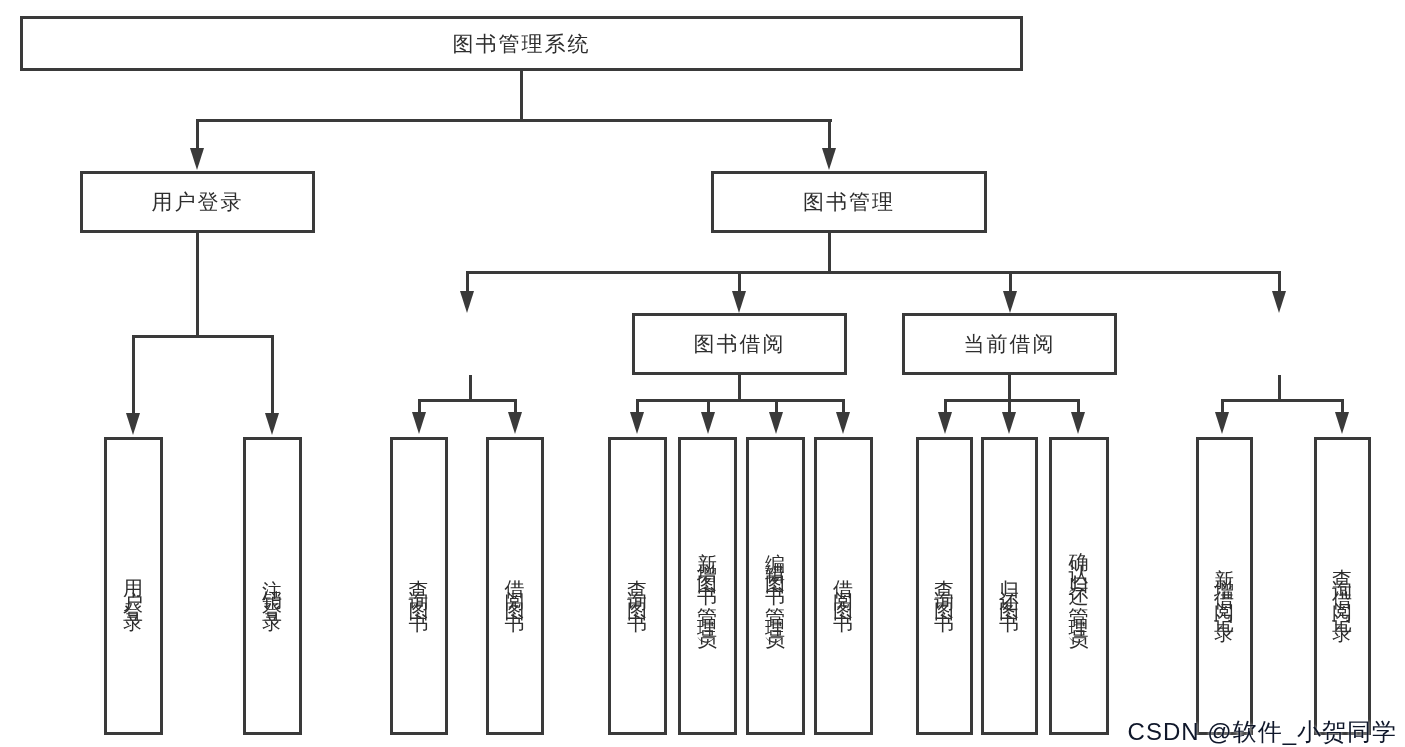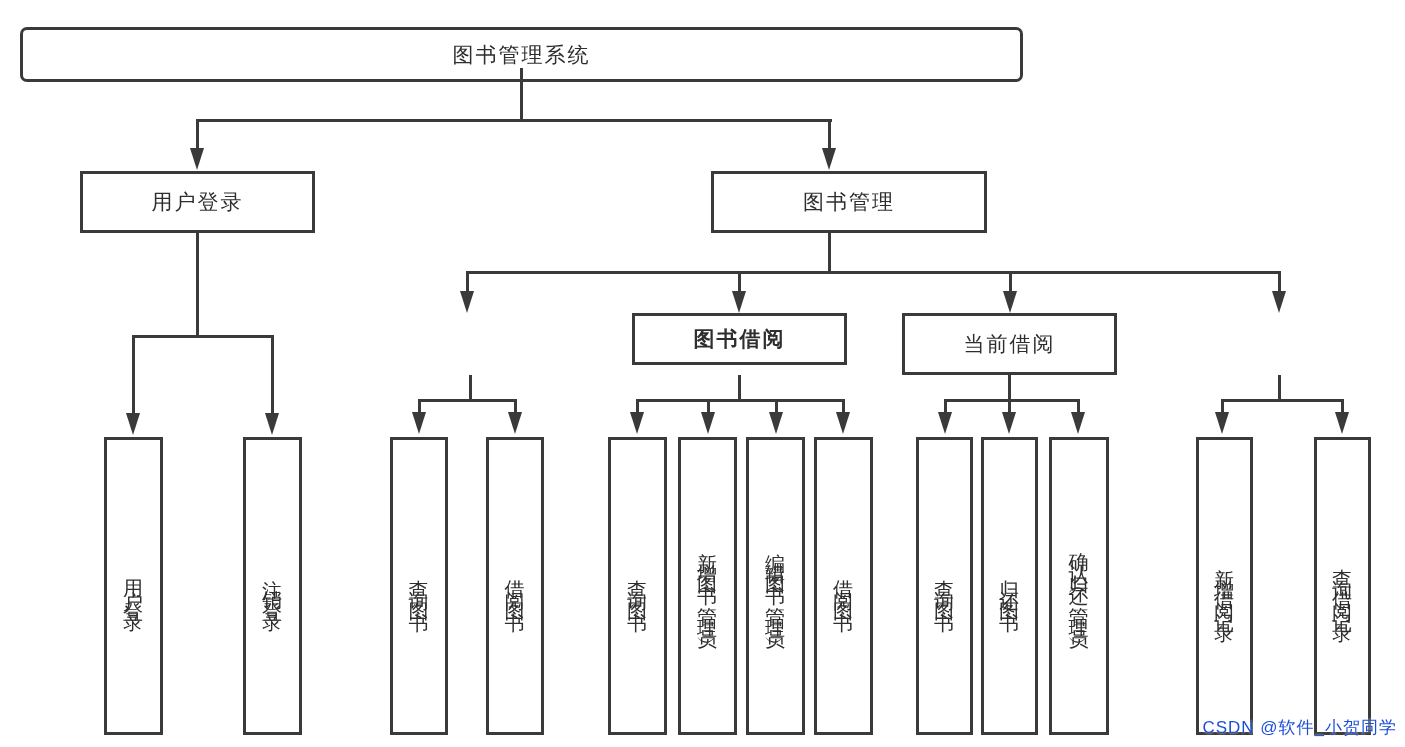--- a/index.html
+++ b/index.html
@@ -37,33 +37,33 @@
     position: absolute;
     width: 0; height: 0;
     border-left: 7px solid transparent;
     border-right: 7px solid transparent;
     border-top: 22px solid #3a3a3a;
   }
   .watermark {
     position: absolute;
     top: 716px;
     right: 8px;
-    font-size: 17px;
-    color: #1d4ed8;
+    font-size: 24px;
+    color: #0f172a;
     letter-spacing: 1px;
     text-shadow: 0 0 3px #ffffff;
     z-index: 5;
   }
 </style>
 </head>
 <body>
 
 <div class="canvas">
 
-  <div class="node hbox" style="left:20px; top:27px; width:1003px; height:55px;border-radius:7px;">
+  <div class="node hbox" style="left:20px; top:16px; width:1003px; height:55px;">
     <span>图书管理系统</span>
   </div>
 
   <div class="line v" style="left:520px; top:68px; height:51px;"></div>
   <div class="line h" style="left:196px; top:119px; width:636px;"></div>
   <div class="line v" style="left:196px; top:119px; height:31px;"></div>
   <div class="arrow" style="left:190px; top:148px;"></div>
   <div class="line v" style="left:828px; top:119px; height:31px;"></div>
   <div class="arrow" style="left:822px; top:148px;"></div>
 
@@ -85,21 +85,21 @@
   <div class="line h" style="left:466px; top:271px; width:814px;"></div>
   <div class="line v" style="left:466px; top:271px; height:22px;"></div>
   <div class="arrow" style="left:460px; top:291px;"></div>
   <div class="line v" style="left:738px; top:271px; height:22px;"></div>
   <div class="arrow" style="left:732px; top:291px;"></div>
   <div class="line v" style="left:1009px; top:271px; height:22px;"></div>
   <div class="arrow" style="left:1003px; top:291px;"></div>
   <div class="line v" style="left:1278px; top:271px; height:22px;"></div>
   <div class="arrow" style="left:1272px; top:291px;"></div>
 
-  <div class="node hbox" style="left:632px; top:313px; width:215px; height:52px;font-weight:bold;">
+  <div class="node hbox" style="left:632px; top:313px; width:215px; height:62px;">
     <span>图书借阅</span>
   </div>
   <div class="node hbox" style="left:902px; top:313px; width:215px; height:62px;text-align:center;">
     <span>当前借阅</span>
   </div>
 
   <div class="line v" style="left:469px; top:375px; height:26px;"></div>
   <div class="line h" style="left:418px; top:399px; width:99px;"></div>
   <div class="line v" style="left:418px; top:399px; height:15px;"></div>
   <div class="arrow" style="left:412px; top:412px;"></div>

